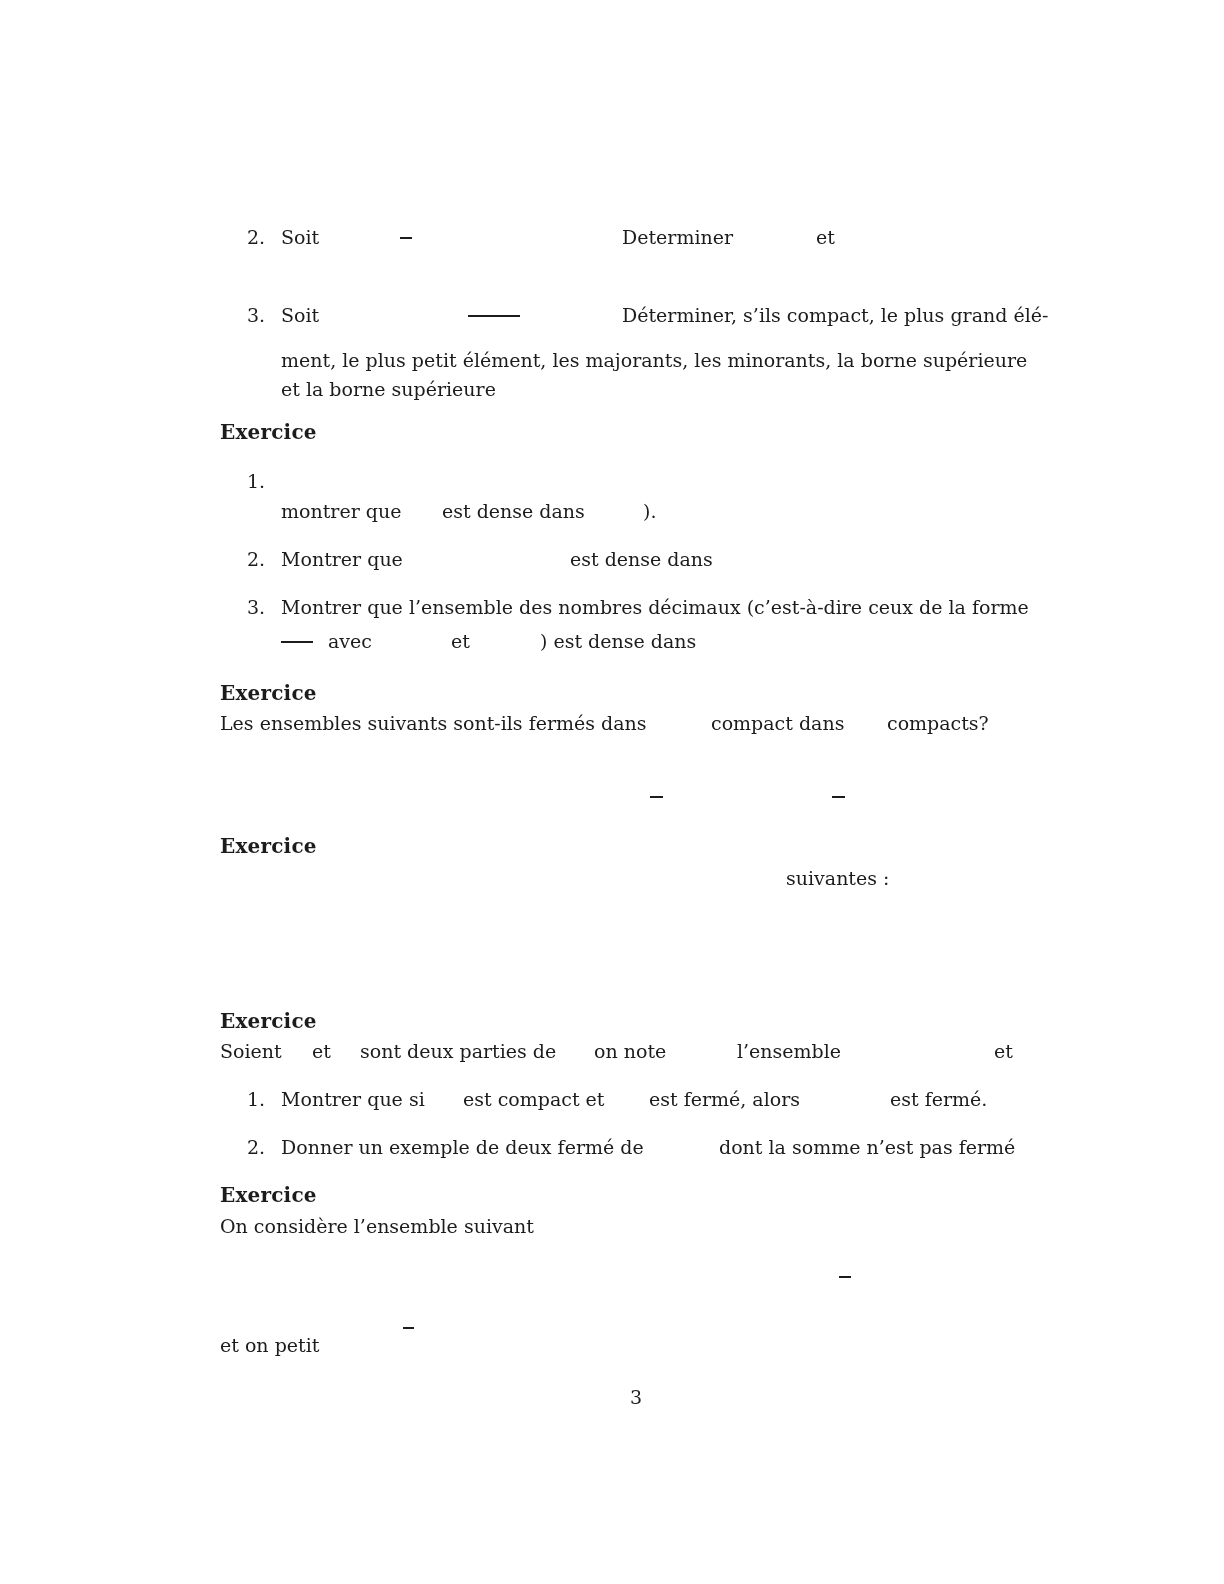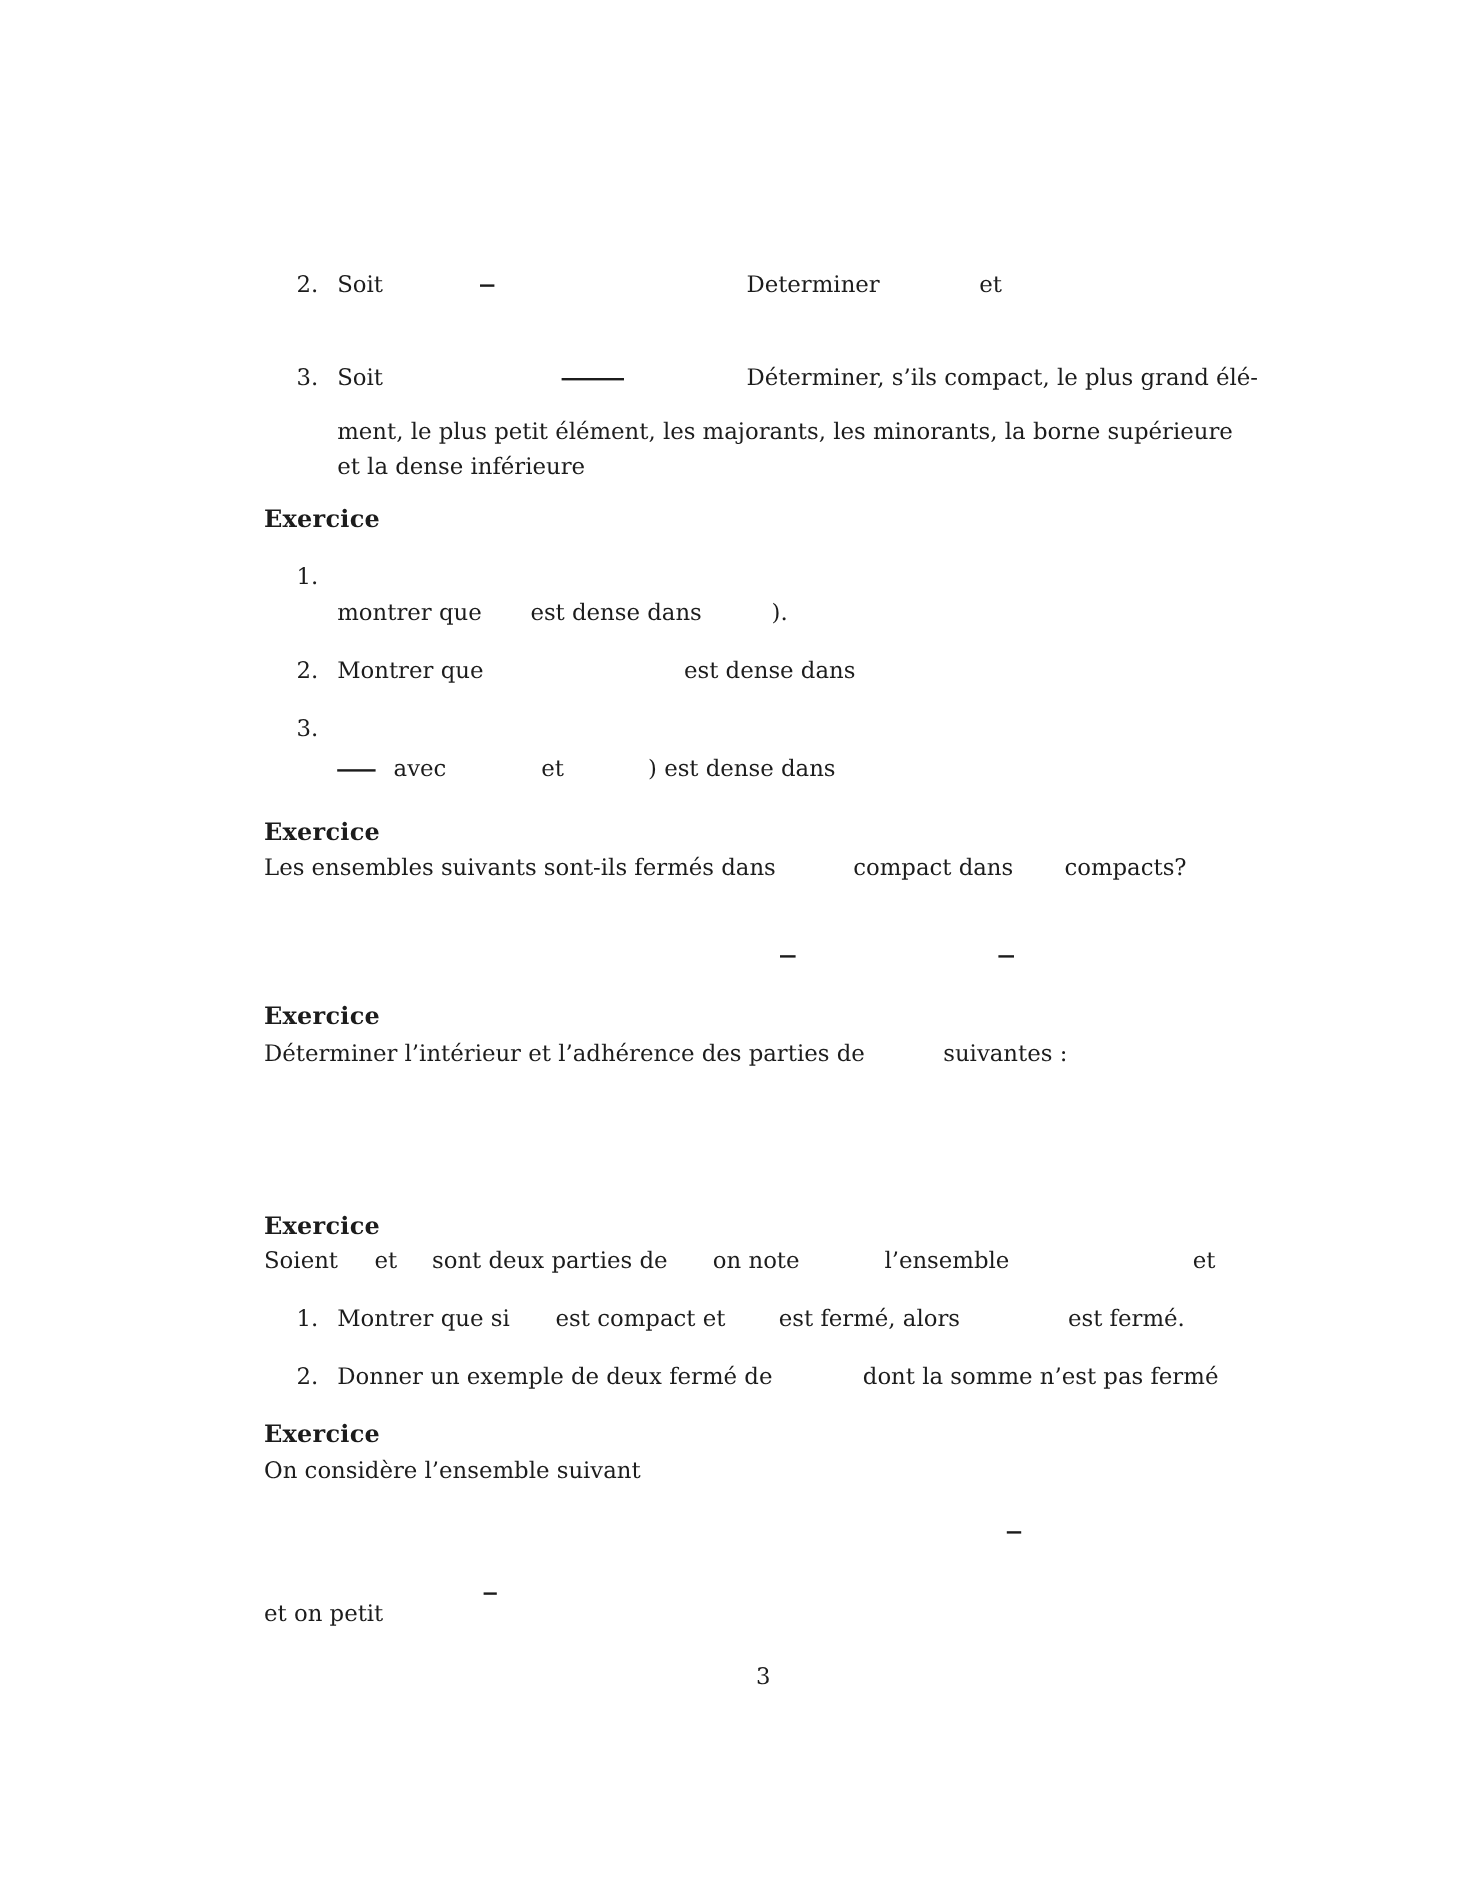--- a/index.html
+++ b/index.html
@@ -34,41 +34,42 @@
     <span class="seg" style="left:816px">et</span>
   </div>
 
   <div class="line" style="top:304px">
     <span class="seg" style="left:247px">3.</span>
     <span class="seg" style="left:281px">Soit</span>
     <span class="bar" style="left:468px;top:11px;width:52px"></span>
     <span class="seg" style="left:622px">Déterminer, s’ils compact, le plus grand élé-</span>
   </div>
   <div class="flow" style="left:281px;top:349px">ment, le plus petit élément, les majorants, les minorants, la borne supérieure</div>
-  <div class="flow" style="left:281px;top:378px">et la dense inférieure</div>
+  <div class="flow" style="left:281px;top:378px">et la borne supérieure</div>
 
   <div class="flow heading" style="left:220px;top:421px">Exercice</div>
 
   <div class="line" style="top:470px">
     <span class="seg" style="left:247px">1.</span>
   </div>
   <div class="line" style="top:500px">
     <span class="seg" style="left:281px">montrer que</span>
     <span class="seg" style="left:442px">est dense dans</span>
     <span class="seg" style="left:643px">).</span>
   </div>
 
   <div class="line" style="top:548px">
     <span class="seg" style="left:247px">2.</span>
     <span class="seg" style="left:281px">Montrer que</span>
     <span class="seg" style="left:570px">est dense dans</span>
   </div>
 
   <div class="line" style="top:596px">
     <span class="seg" style="left:247px">3.</span>
+    <span class="seg" style="left:281px">Montrer que l’ensemble des nombres décimaux (c’est-à-dire ceux de la forme</span>
   </div>
   <div class="line" style="top:630px">
     <span class="bar" style="left:281px;top:11px;width:32px"></span>
     <span class="seg" style="left:328px">avec</span>
     <span class="seg" style="left:451px">et</span>
     <span class="seg" style="left:540px">) est dense dans</span>
   </div>
 
   <div class="flow heading" style="left:220px;top:682px">Exercice</div>
   <div class="line" style="top:712px">
@@ -77,21 +78,20 @@
     <span class="seg" style="left:887px">compacts?</span>
   </div>
 
   <div class="line" style="top:788px">
     <span class="bar" style="left:650px;top:8px;width:13px"></span>
     <span class="bar" style="left:832px;top:8px;width:13px"></span>
   </div>
 
   <div class="flow heading" style="left:220px;top:835px">Exercice</div>
   <div class="line" style="top:867px">
-    <span class="seg" style="left:220px">Déterminer l’intérieur et l’adhérence des parties de</span>
     <span class="seg" style="left:786px">suivantes :</span>
   </div>
 
   <div class="flow heading" style="left:220px;top:1010px">Exercice</div>
   <div class="line" style="top:1040px">
     <span class="seg" style="left:220px">Soient</span>
     <span class="seg" style="left:312px">et</span>
     <span class="seg" style="left:360px">sont deux parties de</span>
     <span class="seg" style="left:594px">on note</span>
     <span class="seg" style="left:737px">l’ensemble</span>

